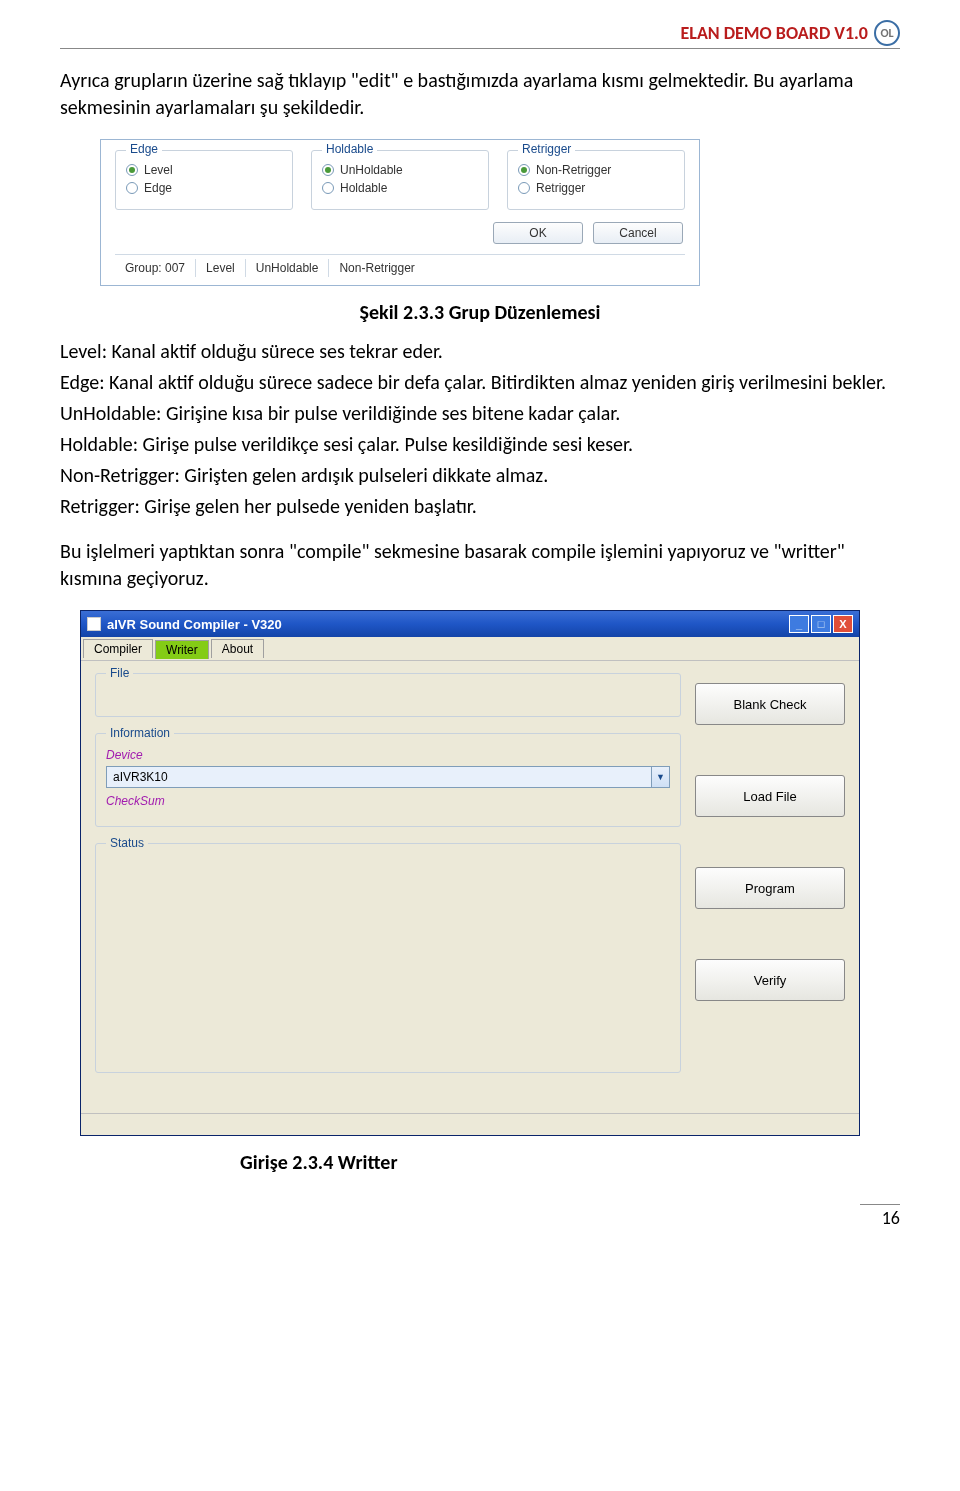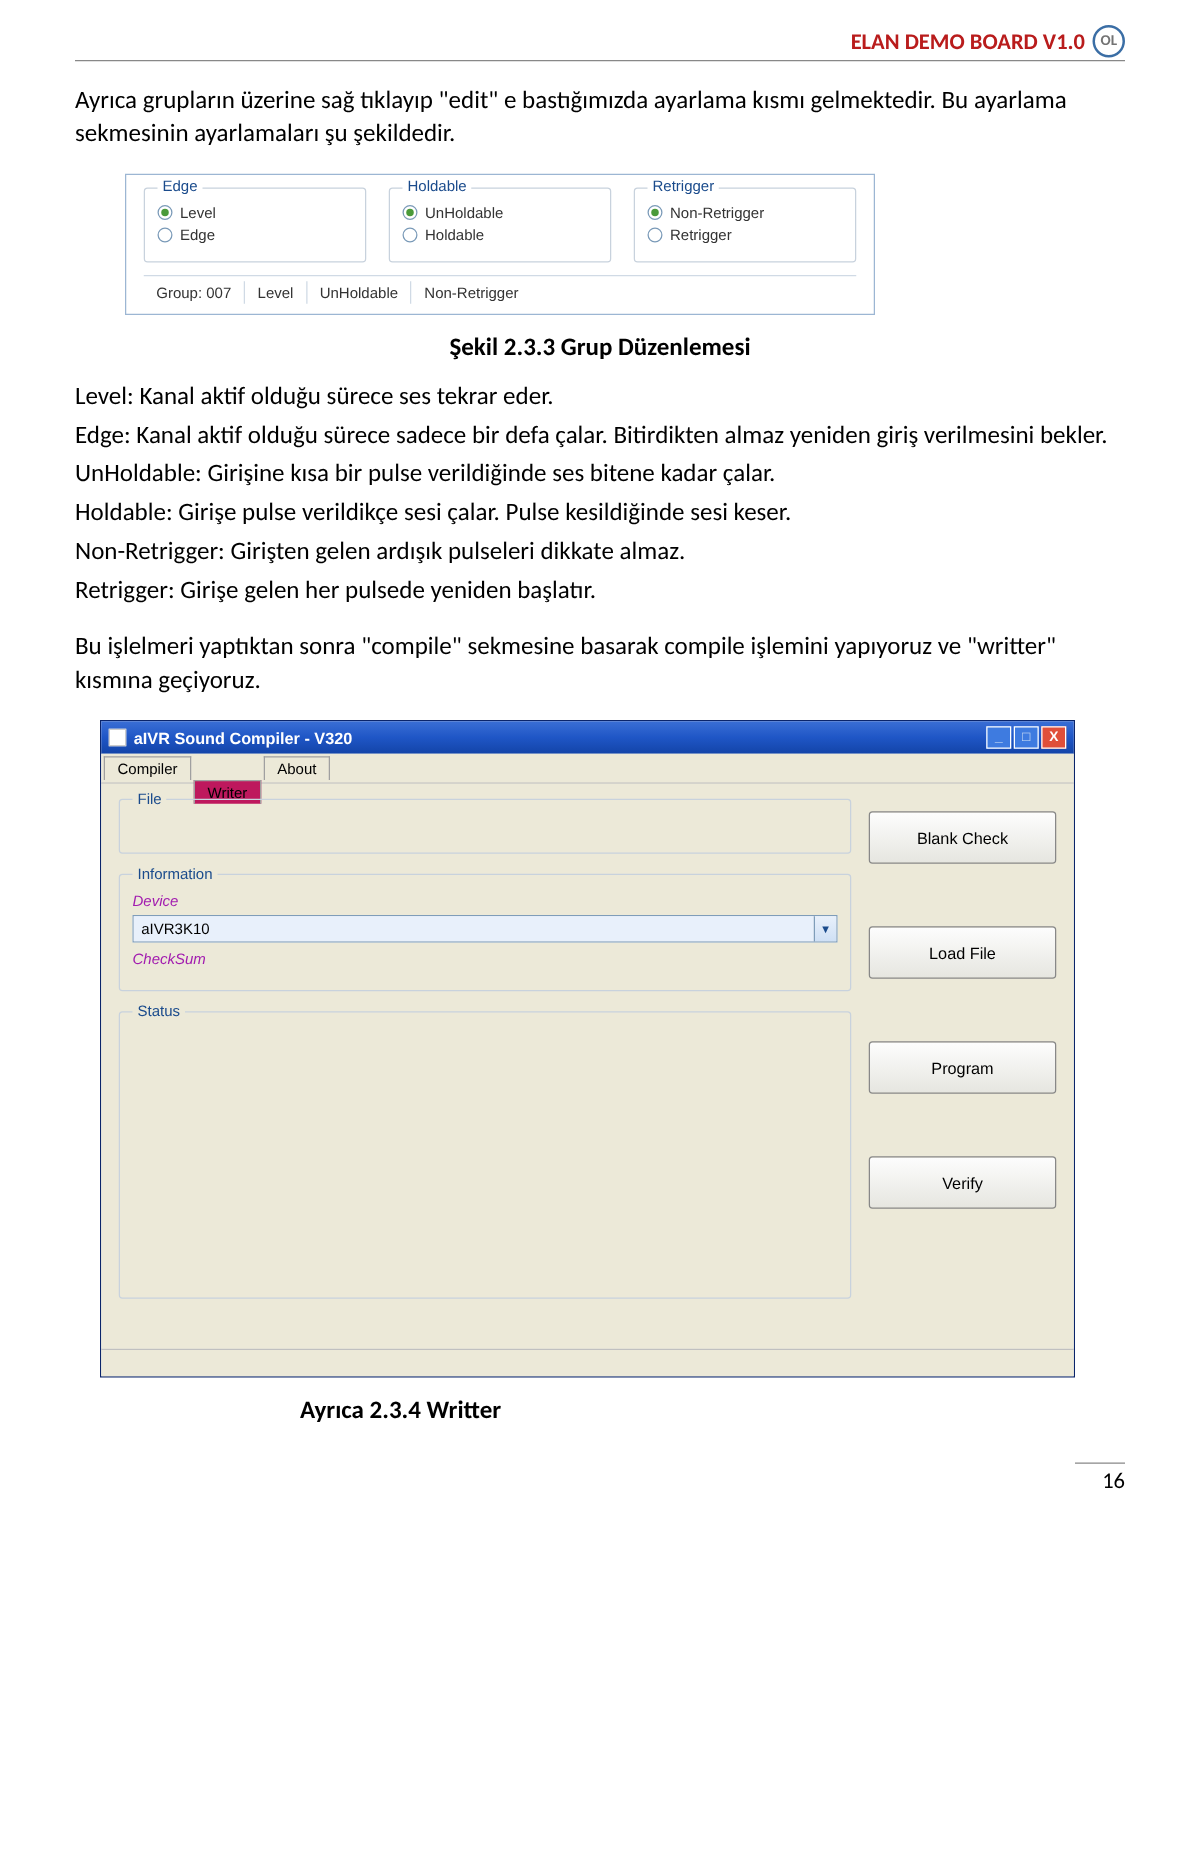--- a/index.html
+++ b/index.html
@@ -169,23 +169,23 @@
   }
   .tab {
     border: 1px solid #a0a0a0;
     background: #ece9d8;
     padding: 2px 10px;
     margin-right: 2px;
     border-bottom: none;
     font-size: 12px;
   }
   .tab.active {
-    background: #be185d;
+    background: #84cc16;
     position: relative;
-    top: 19px;
+    top: 1px;
   }
   .client {
     background: #ece9d8;
     padding: 12px 14px 24px 14px;
     display: flex;
     gap: 14px;
     align-items: flex-start;
   }
   .left-col { flex: 1; }
   .right-col {
@@ -295,20 +295,24 @@
       <div class="radio-row">
         <span class="radio sel"></span>
         <span>Non-Retrigger</span>
       </div>
       <div class="radio-row">
         <span class="radio"></span>
         <span>Retrigger</span>
       </div>
     </div>
   </div>
+  <div class="btn-row">
+    <div class="wbtn">OK</div>
+    <div class="wbtn">Cancel</div>
+  </div>
   <div class="status-row">
     <div>Group: 007</div>
     <div>Level</div>
     <div>UnHoldable</div>
     <div>Non-Retrigger</div>
   </div>
 </div>
 
 <div class="caption">Şekil 2.3.3 Grup Düzenlemesi</div>
 
@@ -359,15 +363,15 @@
     <div class="right-col">
       <div class="bigbtn">Blank Check</div>
       <div class="bigbtn">Load File</div>
       <div class="bigbtn">Program</div>
       <div class="bigbtn">Verify</div>
     </div>
   </div>
   <div class="botbar"></div>
 </div>
 
-<div class="caption" style="margin-left:180px;text-align:left;">Ayrıca 2.3.4 Writter</div>
+<div class="caption" style="margin-left:180px;text-align:left;">Girişe 2.3.4 Writter</div>
 
 <div class="pagenum">16</div>
 
 </body></html>

